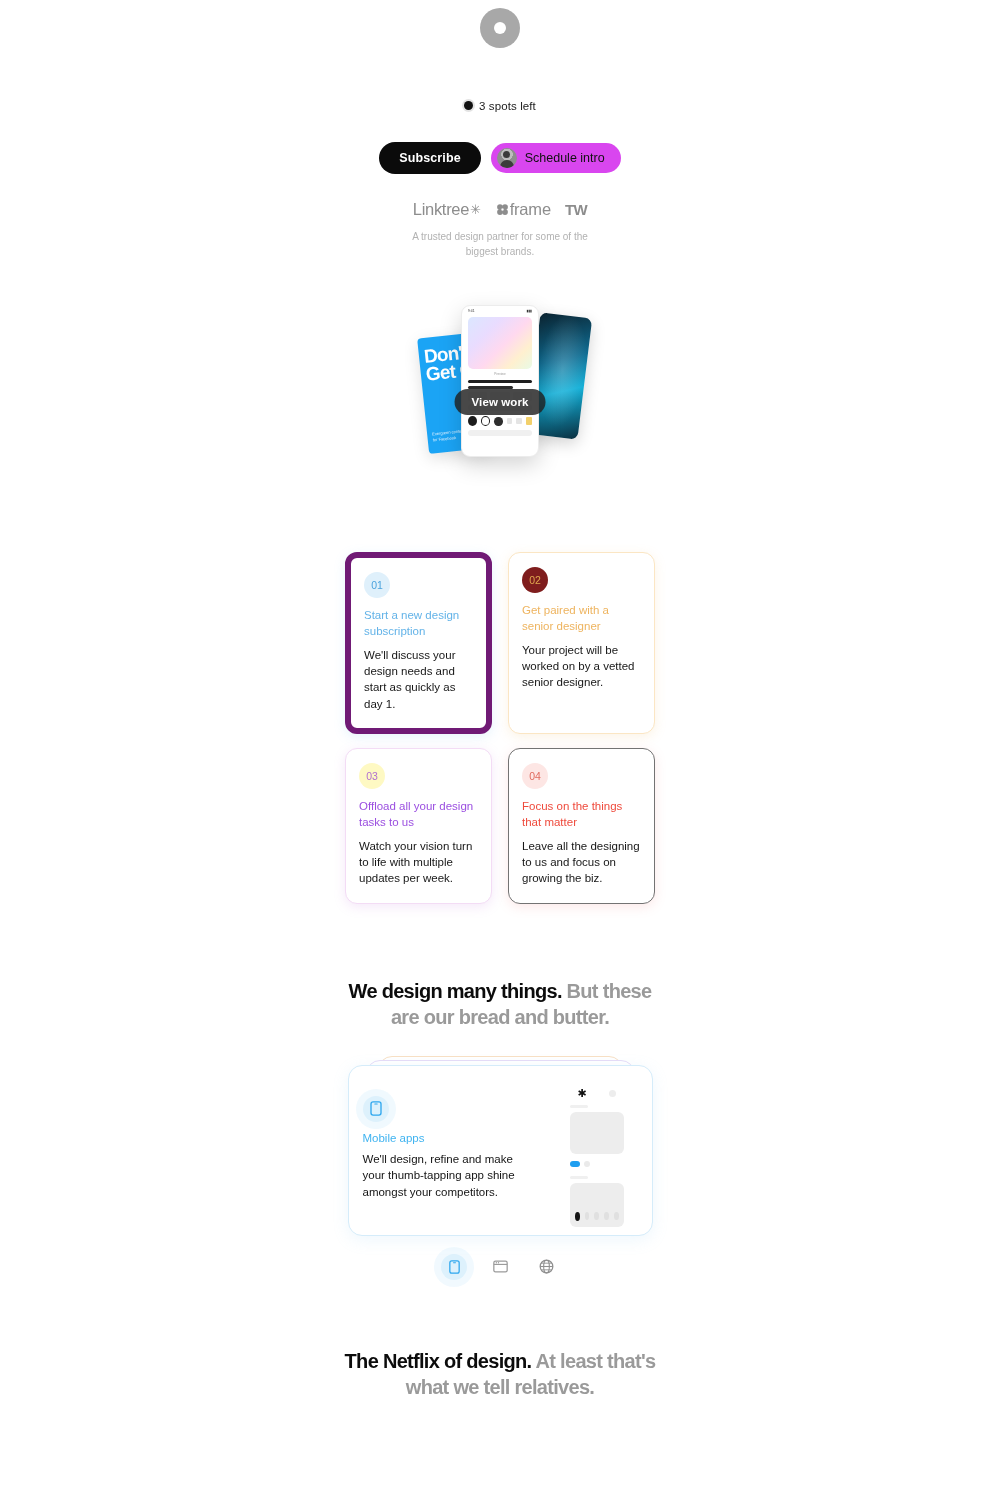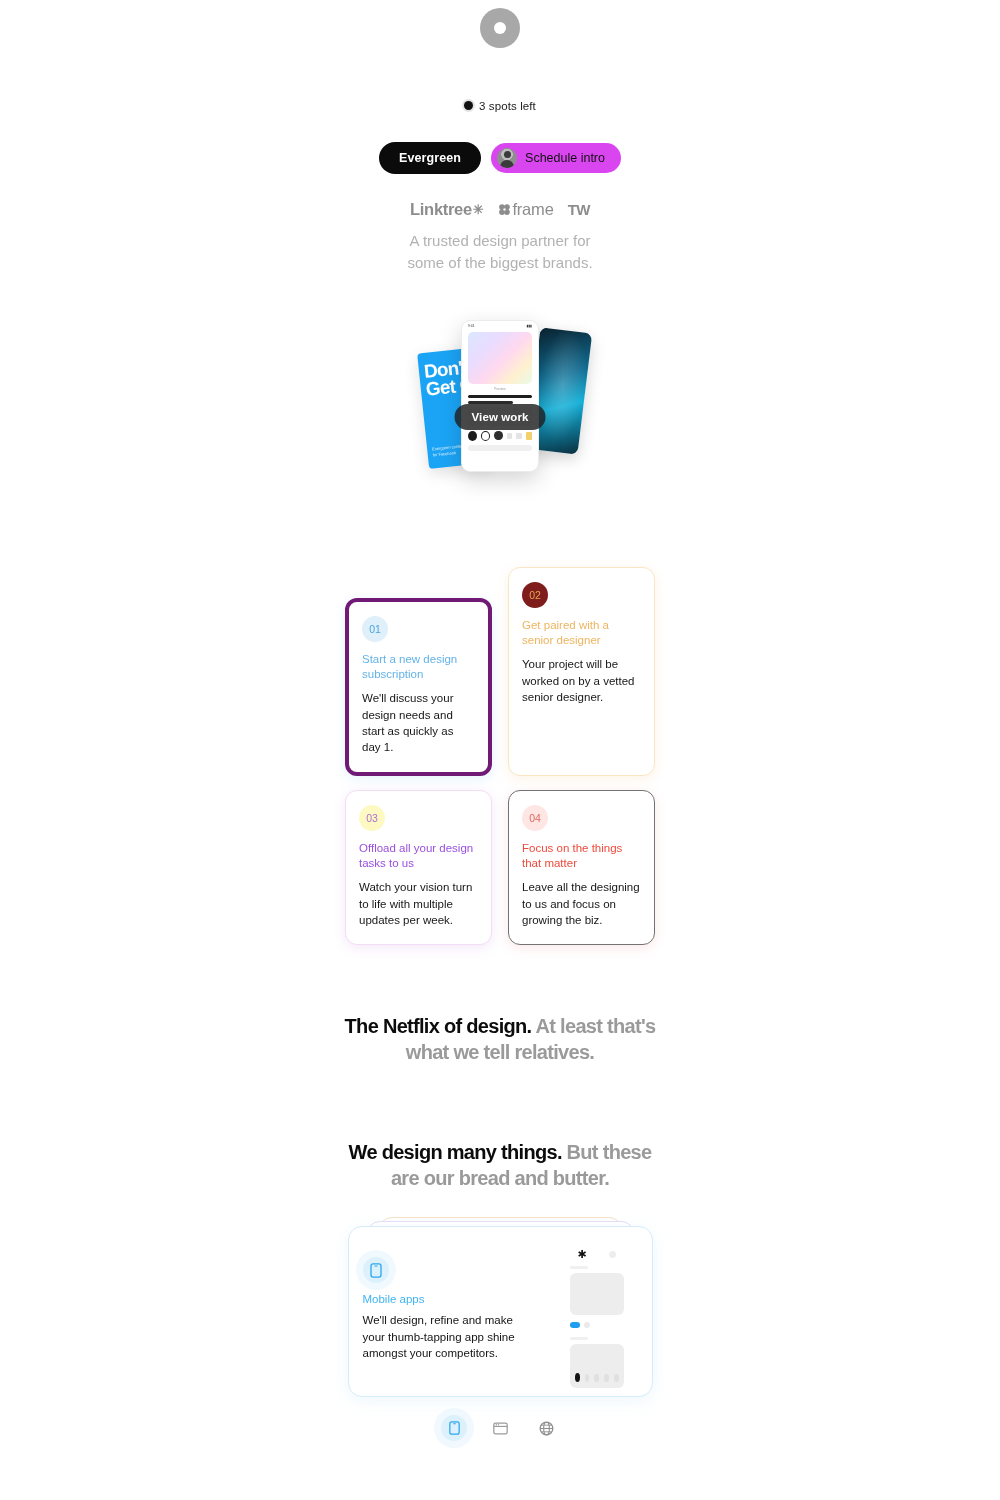--- a/index.html
+++ b/index.html
@@ -63,28 +63,28 @@
     content: ""; position: absolute; left: 3px; right: 3px; bottom: 0; height: 8px;
     background: #3b3b3b; border-radius: 8px 8px 0 0;
   }
   .avatar::before {
     content: ""; position: absolute; left: 6.5px; top: 3px; width: 7px; height: 7px;
     border-radius: 50%; background: #3b3b3b; z-index: 2;
   }
 
   .brands { margin-top: 26px; display: flex; justify-content: center; align-items: center; gap: 14px; }
   .brand { color: #8d8d8d; display: inline-flex; align-items: center; }
-  .brand-linktree { font-size: 16.5px; font-weight: 700; letter-spacing: -.3px; }
+  .brand-linktree { font-size: 16.5px; font-weight: 400; letter-spacing: -.3px; }
   .brand-linktree .star { font-size: 13px; margin-left: 1px; }
   .brand-frame { font-size: 16.5px; font-weight: 500; letter-spacing: -.2px; display: inline-flex; align-items: center; }
   .brand-third { font-size: 15px; font-weight: 600; letter-spacing: -.5px; }
 
   .brands-caption {
     margin: 11px auto 12px; width: 190px;
-    font-size: 15px; line-height: 1.45; color: #b2b2b2; text-align: center;
+    font-size: 10px; line-height: 1.45; color: #b2b2b2; text-align: center;
   }
 
   
   .showcase { position: relative; width: 1000px; height: 200px; margin-top: 38px; }
   .sc-inner { position: absolute; left: 50%; top: 0; transform: translateX(-50%); width: 170px; height: 180px; }
   .card-blue {
     position: absolute; left: 8px; top: 38px; width: 62px; height: 116px;
     background: #1ba4f5; border-radius: 4px; transform: rotate(-6deg);
     box-shadow: 0 5px 16px rgba(0,0,0,.13); overflow: hidden;
   }
@@ -140,21 +140,21 @@
     position: relative;
   }
   .step .num {
     width: 26px; height: 26px; border-radius: 50%;
     display:flex; align-items:center; justify-content:center;
     font-size: 10.5px; font-weight: 500; margin-bottom: 10px;
   }
   .step .st { font-size: 11.5px; line-height: 1.38; font-weight: 500; margin-bottom: 7px; }
   .step .sd { font-size: 11.5px; line-height: 1.42; color: #171717; font-weight: 500; }
 
-  .step.c1 { border: 4px solid #701a75; box-shadow: 0 3px 12px rgba(120,190,240,.18); margin-top: 31px; }
+  .step.c1 { border: 6px solid #701a75; box-shadow: 0 3px 12px rgba(120,190,240,.18); }
   .step.c1 .num { background: #dff0fb; color: #4ba3dd; }
   .step.c1 .st { color: #63b3e8; }
   .step.c2 { border: 1px solid #fbe6c4; box-shadow: 0 3px 12px rgba(240,190,110,.18); }
   .step.c2 .num { background: #7f1d1d; color: #e0a84f; }
   .step.c2 .st { color: #eeb45f; }
   .step.c3 { border: 1px solid #f3dcf5; box-shadow: 0 3px 12px rgba(200,130,220,.18); }
   .step.c3 .num { background: #fef9c3; color: #b06fd0; }
   .step.c3 .st { color: #9b4fe0; }
   .step.c4 { border: 1px solid #737373; box-shadow: 0 3px 12px rgba(240,130,130,.18); }
   .step.c4 .num { background: #fde6e4; color: #e06b5f; }
@@ -227,21 +227,21 @@
   </div>
 
   <div class="hero">
     <div class="spots">
       <span class="dot"></span>
       <span>3 spots left</span>
     </div>
 
 
     <div class="cta-row">
-      <button class="btn-subscribe">Evergreen</button>
+      <button class="btn-subscribe">Subscribe</button>
       <button class="btn-schedule">
         <span class="avatar"></span>
         <span>Schedule intro</span>
       </button>
     </div>
 
     <div class="brands">
       <span class="brand brand-linktree">
         <span>Linktree</span>
           <span class="star">✳</span>
@@ -314,27 +314,20 @@
     <div class="step c3">
       <div class="num">03</div>
       <div class="st">Offload all your design tasks to us</div>
       <div class="sd">Watch your vision turn to life with multiple updates per week.</div>
     </div>
     <div class="step c4">
       <div class="num">04</div>
       <div class="st">Focus on the things that matter</div>
       <div class="sd">Leave all the designing to us and focus on growing the biz.</div>
     </div>
-  </div>
-
-  <div style="margin-top:68px;">
-    <div class="sec-head">
-      <b>The Netflix of design.</b><span> At least that's what we tell relatives.</span>
-    </div>
-
   </div>
 
   <div style="margin-top:74px;">
     <div class="sec-head">
       <b>We design many things.</b><span> But these are our bread and butter.</span>
     </div>
 
     <div class="stack">
       <div class="stack-bg b1"></div>
       <div class="stack-bg b2"></div>
@@ -396,13 +389,20 @@
             <circle cx="9" cy="9" r="7.6" fill="none" stroke="#8f8f8f" stroke-width="1.5"></circle>
             <ellipse cx="9" cy="9" rx="3.4" ry="7.6" fill="none" stroke="#8f8f8f" stroke-width="1.3"></ellipse>
             <line x1="1.4" y1="9" x2="16.6" y2="9" stroke="#8f8f8f" stroke-width="1.3"></line>
             <line x1="2.6" y1="5" x2="15.4" y2="5" stroke="#8f8f8f" stroke-width="1.1"></line>
             <line x1="2.6" y1="13" x2="15.4" y2="13" stroke="#8f8f8f" stroke-width="1.1"></line>
           </svg>
       </div>
     </div>
   </div>
 
+  <div style="margin-top:68px;">
+    <div class="sec-head">
+      <b>The Netflix of design.</b><span> At least that's what we tell relatives.</span>
+    </div>
+
+  </div>
+
 </div>
 
 </body></html>

